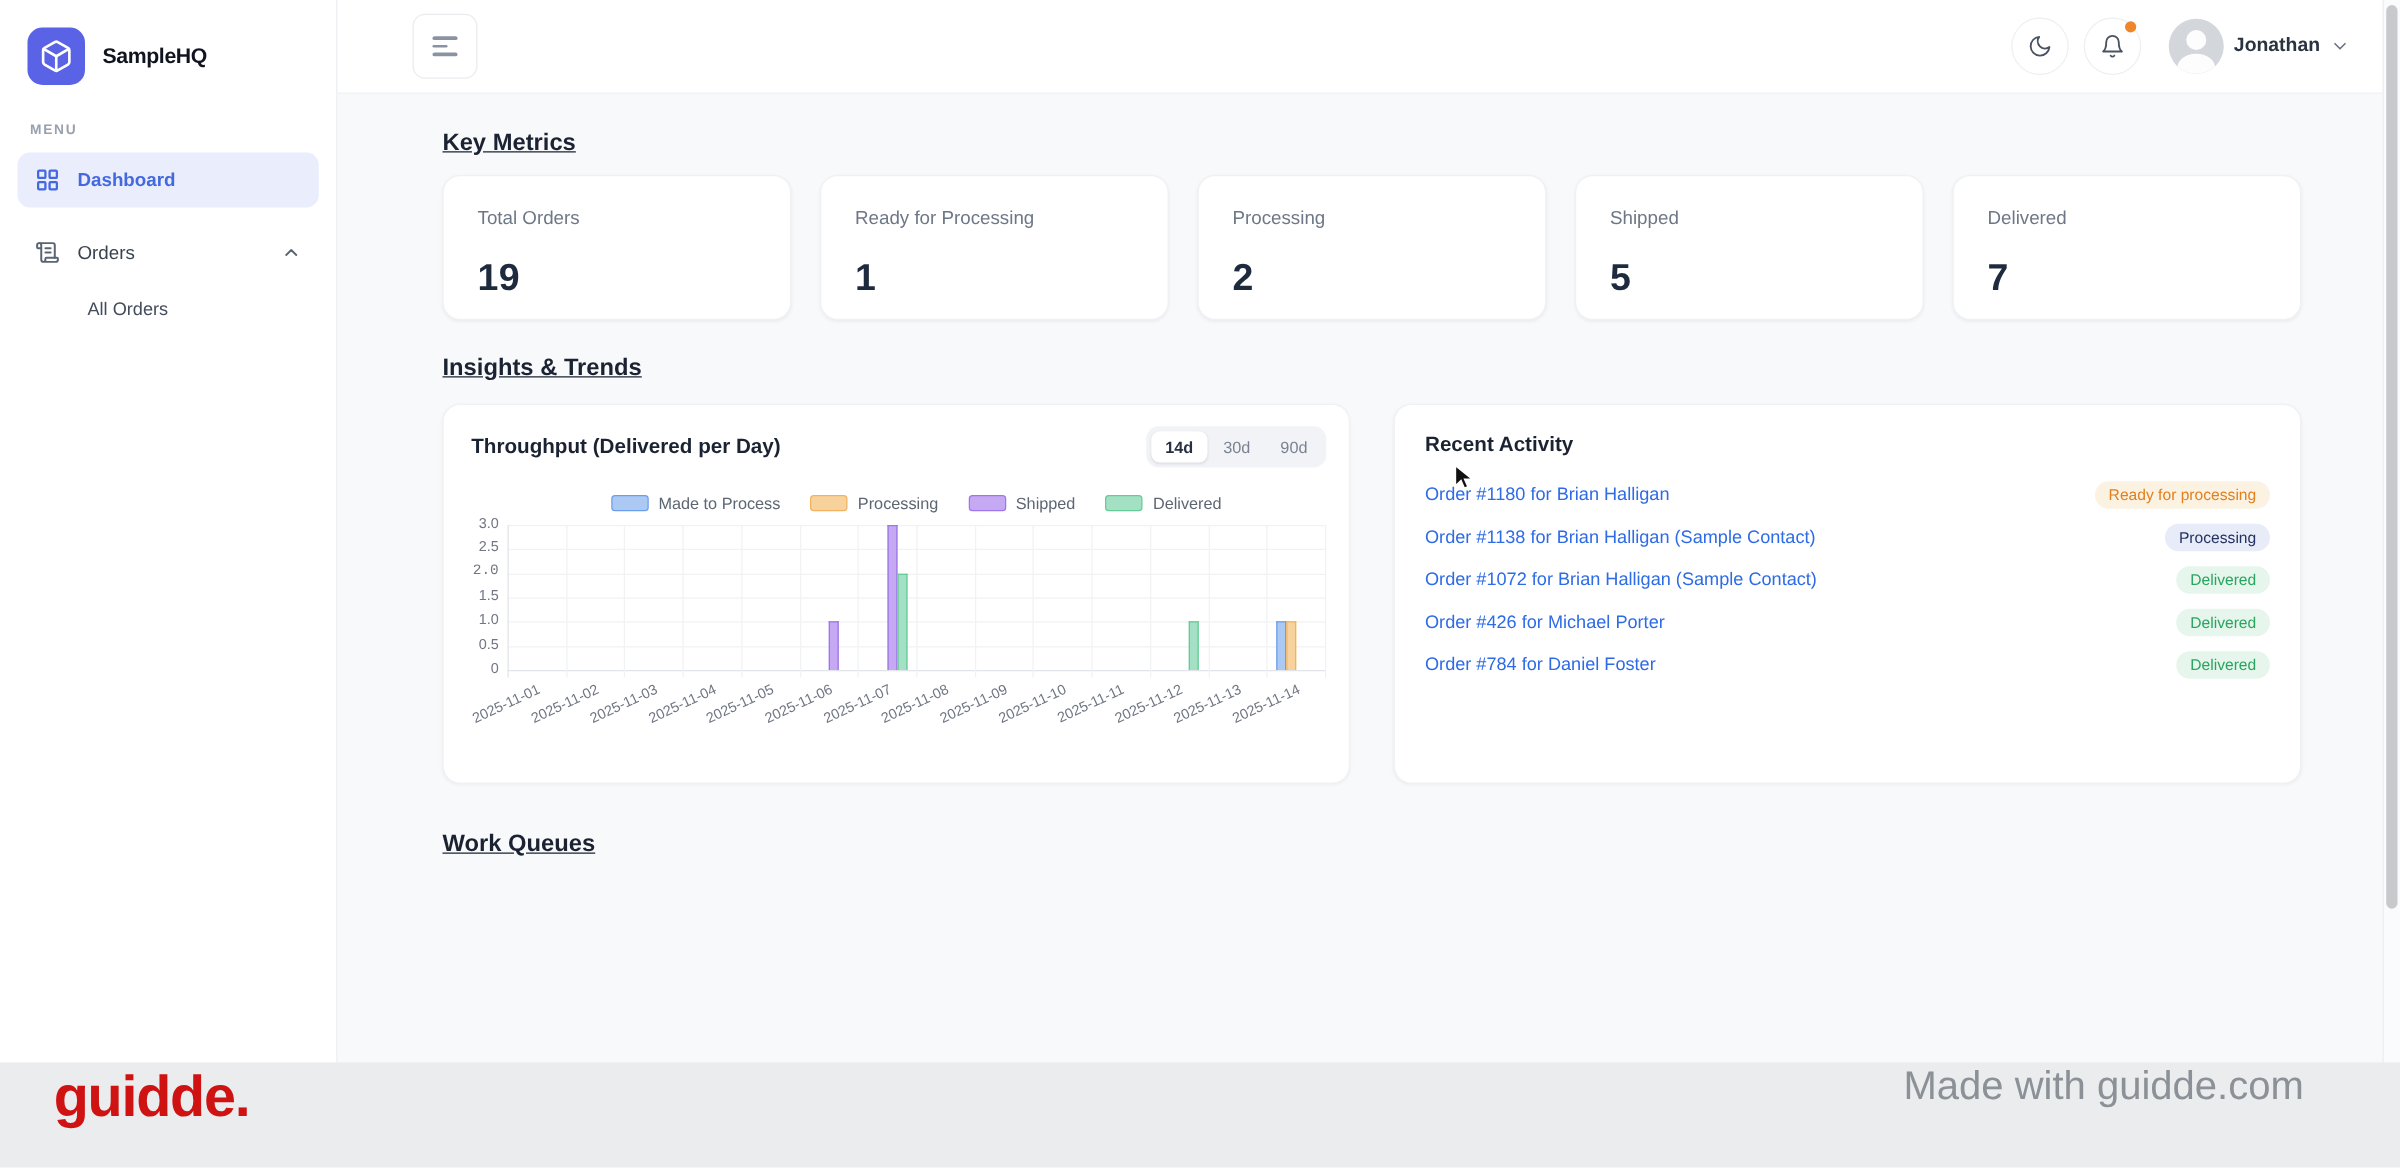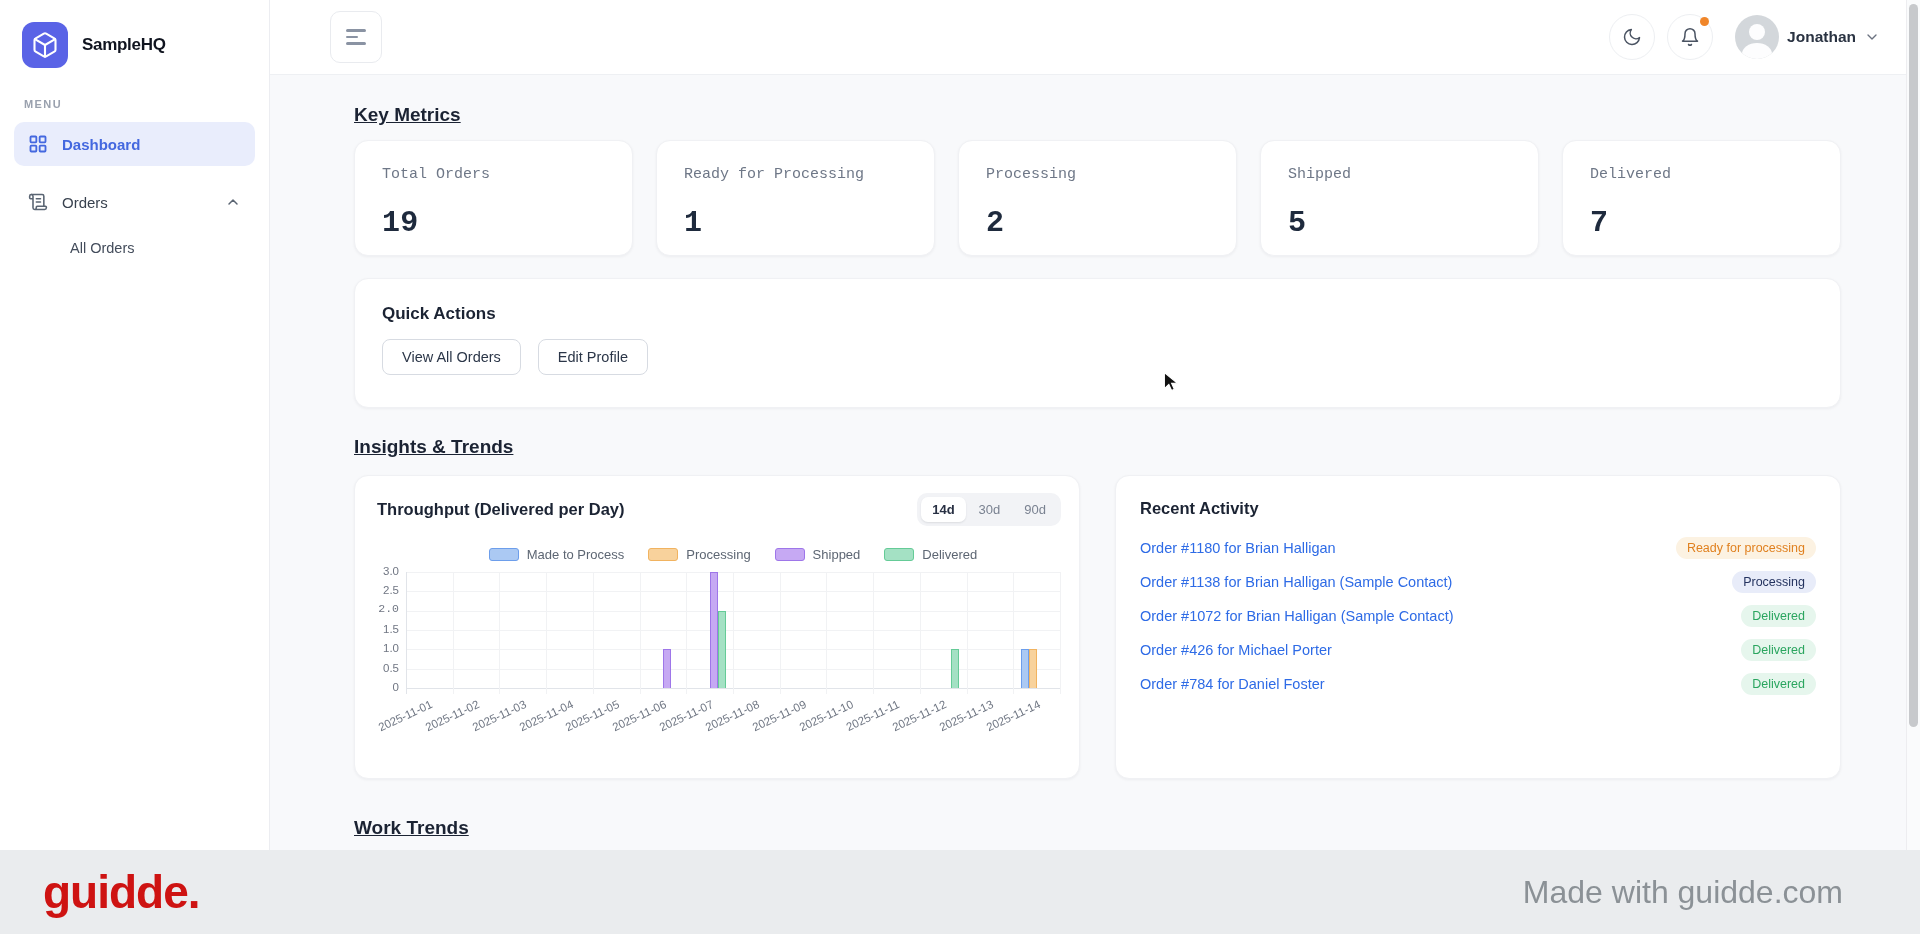--- a/index.html
+++ b/index.html
@@ -33,21 +33,21 @@
   .avatar { width:44px; height:44px; border-radius:50%; background:#d3d7db; position:relative; overflow:hidden; margin-left:4px; }
   .avatar::before { content:""; position:absolute; left:50%; top:9px; transform:translateX(-50%); width:16px; height:16px; border-radius:50%; background:#fdfdfe; }
   .avatar::after { content:""; position:absolute; left:50%; top:28px; transform:translateX(-50%); width:30px; height:22px; border-radius:50%; background:#fdfdfe; }
   .user-chip { display:flex; align-items:center; gap:8px; cursor:pointer; padding-left:6px; }
   .user-name { font-size:15.5px; font-weight:600; color:#2a3342; }
 
   
   .content { position:absolute; left:270px; top:75px; right:0; bottom:0; padding:29px 79px 0 84px; background:#f8f9fb; }
   .section-heading { font-size:19px; font-weight:700; color:#1b2333;text-decoration:underline; }
 
-  .metric-row { display:flex; gap:23px; margin-top:14px;font-family:Liberation Mono, monospace; }
+  .metric-row { display:flex; gap:23px; margin-top:14px; }
   .metric-card { flex:1; height:116px; background:#fff; border:1px solid #f0f1f4; border-radius:14px; box-shadow:0 1px 3px rgba(20,25,40,.05); padding:25px 27px; }
   .metric-label { font-size:15px; color:#6e7787; }
   .metric-value { margin-top:23px; font-size:30px; font-weight:800; color:#1e2a3d; letter-spacing:.3px; }
 
   .qa-card { margin-top:22px; height:130px; background:#fff; border:1px solid #f0f1f4; border-radius:14px; box-shadow:0 1px 3px rgba(20,25,40,.05); padding:25px 27px; }
   .qa-heading { font-size:17px; font-weight:700; color:#1b2333; }
   .qa-buttons { display:flex; gap:17px; margin-top:15px; }
   .btn-outline { background:#fff; border:1px solid #d7dbe2; border-radius:8px; padding:9px 19px; font-size:14.5px; font-weight:500; color:#2b3648; font-family:inherit; cursor:pointer; }
 
   .insights-heading { margin-top:28px; }
@@ -83,21 +83,21 @@
   .activity-row { height:34px; display:flex; align-items:center; justify-content:space-between; }
   .order-link { font-size:14.5px; color:#2e6be6; text-decoration:none; cursor:pointer; }
   .badge { font-size:12.5px; font-weight:500; padding:4px 11px; border-radius:999px; white-space:nowrap; }
   .badge-ready { color:#e0801f; background:#fcf2e2; }
   .badge-processing { color:#24335f; background:#e8ecf9; }
   .badge-delivered { color:#2aa55f; background:#e6f6ed; }
 
   .wq-heading { margin-top:38px; }
 
   
-  .footer-band { position:absolute; left:0; right:0; bottom:0; height:84px; background:#eaecee; z-index:5; display:flex; align-items:center; justify-content:space-between; padding:0 77px 0 43px; }
+  .footer-band { position:absolute; left:0; right:0; bottom:0; height:84px; background:#eaecee; z-index:5; display:flex; justify-content:space-between; padding:0 77px 0 43px; }
   .guidde-logo { font-size:46px; font-weight:700; color:#ce1312; letter-spacing:-1px; }
   .made-with { font-size:32px; color:#8b9196; }
 
   
   .scrollbar-track { position:absolute; right:0; top:0; width:14px; height:850px; background:#fafbfc; border-left:1px solid #ededf0; z-index:3; }
   .scrollbar-thumb { position:absolute; left:2px; right:2px; top:4px; height:723px; border-radius:6px; background:#c7c9cc; cursor:pointer; }
 
   
   .cursor { position:absolute; left:1163px; top:372px; z-index:9; }
 </style>
@@ -205,27 +205,20 @@
     <div class="metric-card">
       <div class="metric-label">Shipped</div>
       <div class="metric-value">5</div>
     </div>
     <div class="metric-card">
       <div class="metric-label">Delivered</div>
       <div class="metric-value">7</div>
     </div>
   </div>
 
-  <div class="qa-card">
-    <h3 class="qa-heading">Quick Actions</h3>
-    <div class="qa-buttons">
-      <button class="btn-outline">View All Orders</button>
-      <button class="btn-outline">Edit Profile</button>
-    </div>
-  </div>
 
   <h2 class="section-heading insights-heading">Insights &amp; Trends</h2>
 
   <div class="insights-grid">
 
     <section class="chart-card">
       <h3 class="chart-title">Throughput (Delivered per Day)</h3>
       <div class="range-toggle">
         <button class="range-btn active">14d</button>
         <button class="range-btn">30d</button>
@@ -328,21 +321,21 @@
           <span class="badge badge-delivered">Delivered</span>
         </div>
         <div class="activity-row">
           <a class="order-link">Order #784 for Daniel Foster</a>
           <span class="badge badge-delivered">Delivered</span>
         </div>
       </div>
     </section>
   </div>
 
-  <h2 class="section-heading wq-heading">Work Trends</h2>
+  <h2 class="section-heading wq-heading">Work Queues</h2>
 </main>
 
 <div class="scrollbar-track">
   <div class="scrollbar-thumb"></div>
 </div>
 
 <footer class="footer-band">
   <span class="guidde-logo">guidde.</span>
   <span class="made-with">Made with guidde.com</span>
 </footer>

